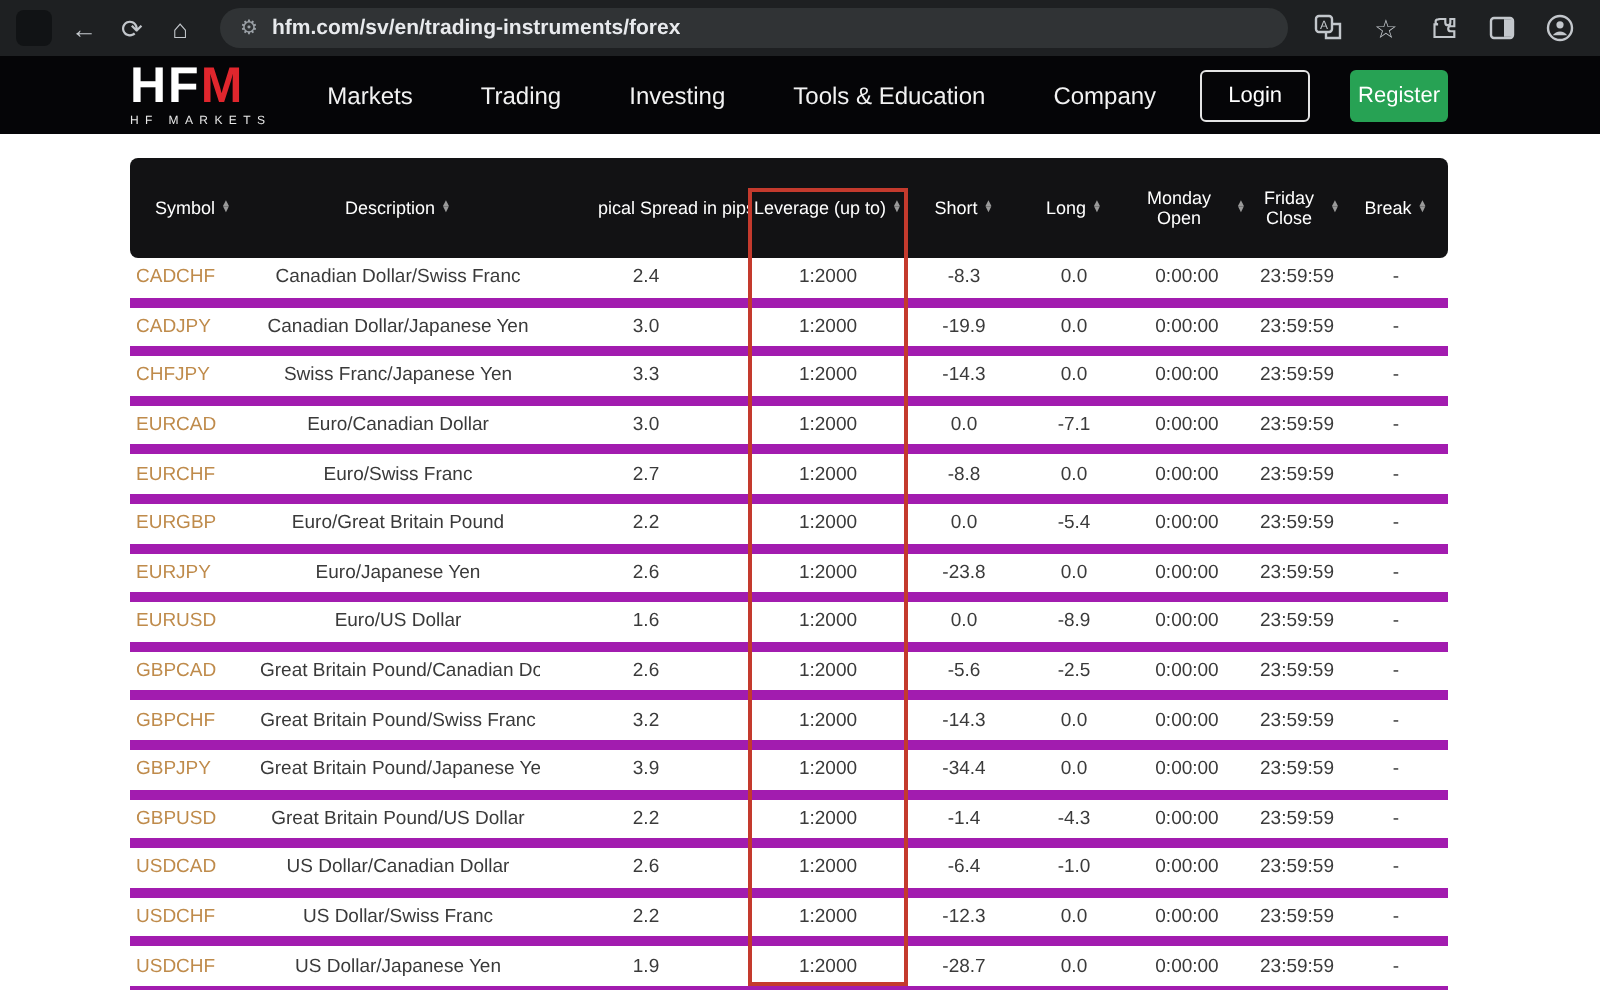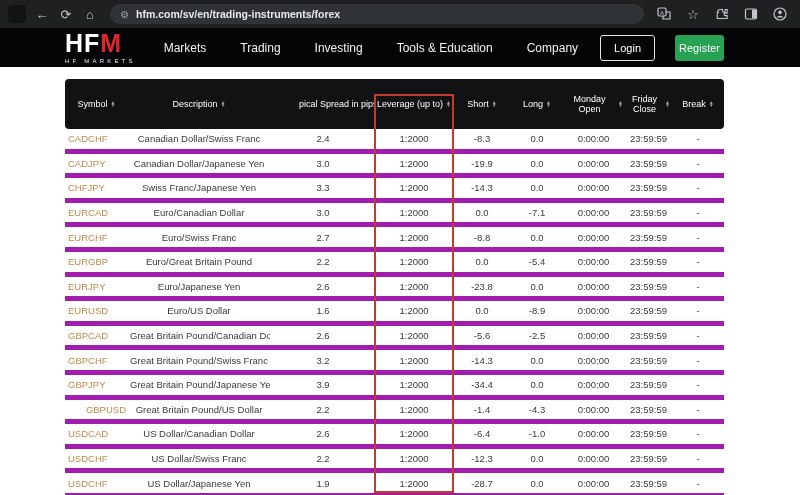--- a/index.html
+++ b/index.html
@@ -296,21 +296,21 @@
             <div class="td td-description">Great Britain Pound/Japanese Yen</div>
             <div class="td td-spread">3.9</div>
             <div class="td td-leverage">1:2000</div>
             <div class="td td-short">-34.4</div>
             <div class="td td-long">0.0</div>
             <div class="td td-monday_open">0:00:00</div>
             <div class="td td-friday_close">23:59:59</div>
             <div class="td td-break">-</div>
           </div>
           <div class="tr">
-            <div class="td td-symbol" style="color: rgb(191, 139, 75); text-align: right;">GBPUSD</div>
+            <div class="td td-symbol" style="color: rgb(191, 139, 75);">GBPUSD</div>
             <div class="td td-description">Great Britain Pound/US Dollar</div>
             <div class="td td-spread">2.2</div>
             <div class="td td-leverage">1:2000</div>
             <div class="td td-short">-1.4</div>
             <div class="td td-long">-4.3</div>
             <div class="td td-monday_open">0:00:00</div>
             <div class="td td-friday_close">23:59:59</div>
             <div class="td td-break">-</div>
           </div>
           <div class="tr">

